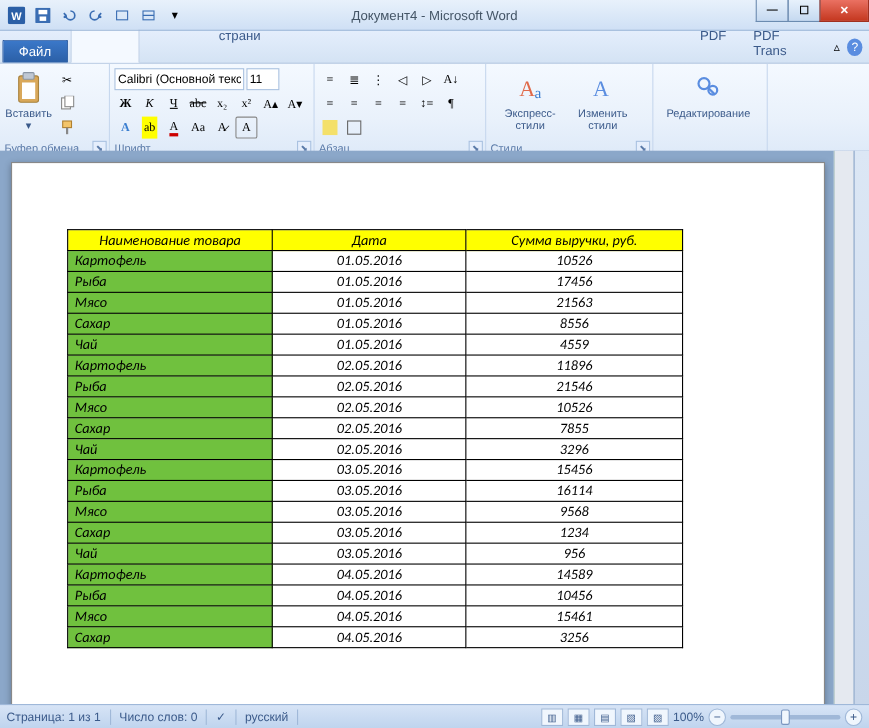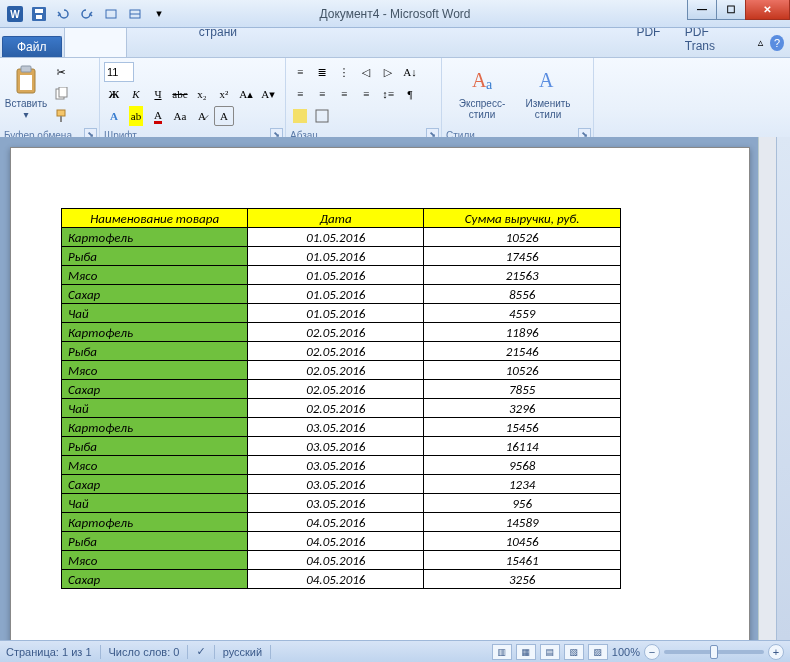--- a/index.html
+++ b/index.html
@@ -169,20 +169,21 @@
           </div>
       </div>
     </div>
     <div class="group-label">Буфер обмена</div>
     <div class="dlg-launcher">⬊</div>
   </div>
 
   <div class="group" style="width:186px;">
     <div class="group-content" style="flex-direction:column; gap:2px;">
       <div class="font-row">
+        <input class="font-select" style="width: 118px;" value="Calibri (Основной текс">
         <input class="font-select" style="width: 30px;" value="11">
       </div>
       <div class="font-row">
         <div class="mini-btn" style="font-weight:bold">Ж</div>
         <div class="mini-btn" style="font-style:italic">К</div>
         <div class="mini-btn" style="text-decoration:underline">Ч</div>
         <div class="mini-btn" style="text-decoration:line-through">abc</div>
         <div class="mini-btn">x₂</div>
         <div class="mini-btn">x²</div>
         <div class="mini-btn">A▴</div>
@@ -258,20 +259,35 @@
             </svg>
           </div>
         <div class="btn-label" style="white-space:pre">Изменить
 стили</div>
       </div>
     </div>
     <div class="group-label">Стили</div>
     <div class="dlg-launcher">⬊</div>
   </div>
 
+  <div class="group" style="width:104px;">
+    <div class="group-content">
+      <div class="big-btn" style="width:92px">
+        <div class="big-icon">
+            <svg width="26" height="26">
+              <circle cx="9" cy="9" r="5" fill="none" stroke="#5a8de0" stroke-width="2"></circle>
+              <line x1="13" y1="13" x2="19" y2="19" stroke="#5a8de0" stroke-width="2"></line>
+              <circle cx="17" cy="15" r="4" fill="none" stroke="#5a8de0" stroke-width="2"></circle>
+            </svg>
+          </div>
+        <div class="btn-label">Редактирование</div>
+      </div>
+    </div>
+    <div class="group-label">&nbsp;</div>
+  </div>
 </div>
 
 <div class="doc-area">
   <div class="doc-scroll">
     <div class="page">
       <table class="doc-table">
         <thead>
             <tr id="thead-row">
               <th>Наименование товара</th>
               <th>Дата</th>

